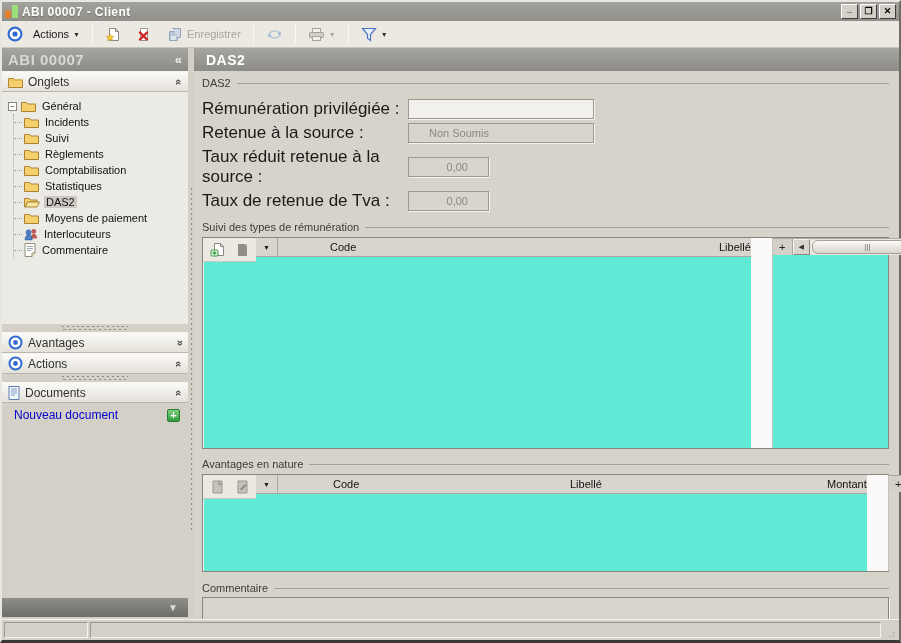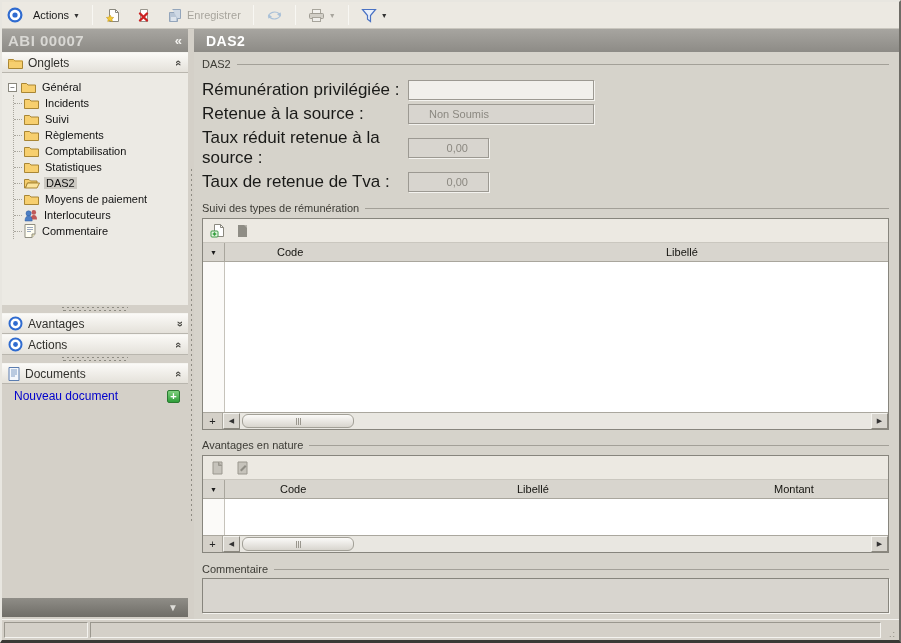--- a/index.html
+++ b/index.html
@@ -80,21 +80,21 @@
   .form-label { width:206px; font-size:17px; color:#1a1a18; flex:none; }
   .fld { height:20px; border:1px solid #9c9992; box-shadow:1px 1px 0 #f4f3ef; background:#d8d5cf; color:#8b8880; font-size:11px; padding:0 20px; }
   .fld-wide { width:186px; }
   .fld-num { width:81px; text-align:right; }
   .fld-enabled { background:#f1f0ec; color:#333; }
   .check-row { display:flex; align-items:center; gap:5px; height:18px; margin:3px 0 6px 0; }
   .cb { width:12px; height:12px; border:1px solid #9c9992; background:#d8d5cf; flex:none; }
   .cb-label { font-size:11px; color:#9a978f; }
 
   
-  .grid { border:1px solid #87857d; box-shadow:1px 1px 0 #f4f3ef inset; background:#5eead4; display:flex; flex-direction:column; flex:none; }
+  .grid { border:1px solid #87857d; box-shadow:1px 1px 0 #f4f3ef inset; background:#5eead4; display:flex; flex-direction:row; flex:none; }
   .grid-toolbar { height:24px; background:#ece9e2; border-bottom:1px solid #cac7bf; display:flex; align-items:center; gap:7px; padding:0 5px; flex:none; }
   .gt-btn { width:18px; height:18px; display:flex; align-items:center; justify-content:center; }
   .grid-header { height:19px; display:flex; background:#d8d5ce; border-bottom:1px solid #a9a69d; flex:none; font-size:11px; color:#14130f; }
   .sel-col { width:22px; flex:none; border-right:1px solid #a9a69d; display:flex; align-items:center; justify-content:center; }
   .sel-col .sel-arrow { font-size:7px; color:#1a1a1a; }
   .col { display:flex; align-items:center; }
   .grid-body { flex:1; display:flex; min-height:0; background:#fff; }
   .grid-body .sel-col { border-right:1px solid #c6c3bb; background:#fbfaf8; }
   .grid-footer { height:17px; background:#d4d0c8; border-top:1px solid #aaa79e; display:flex; align-items:stretch; flex:none; }
   .gf-plus { width:20px; flex:none; border-right:1px solid #aaa79e; background:#d4d0c8; font-size:11px; color:#222; display:flex; align-items:center; justify-content:center; }
@@ -116,20 +116,30 @@
   .resize-grip { width:14px; display:flex; align-items:flex-end; justify-content:flex-end; padding:1px; }
   .resize-grip span { color:#8b887f; font-size:9px; line-height:6px; letter-spacing:1px; }
 
   svg { display:block; }
 </style>
 </head>
 <body>
 
 <div class="window">
 
+  <div class="titlebar">
+    <span class="win-logo">
+        <span class="lg-orange"></span>
+        <span class="lg-green"></span>
+      </span>
+    <span class="title-text">ABI 00007 -  Client</span>
+    <span class="win-btn"><span class="glyph-min">_</span></span>
+    <span class="win-btn"><span>❐</span></span>
+    <span class="win-btn"><span>✕</span></span>
+  </div>
 
   <div class="toolbar">
     <span class="gt-btn">
       <svg width="16" height="16" viewBox="0 0 16 16">
           <circle cx="8" cy="8" r="6.4" fill="#fff" stroke="#2f6bd0" stroke-width="2.2"></circle>
           <circle cx="8" cy="8" r="2.6" fill="#2f6bd0"></circle>
         </svg>
     </span>
     <span class="tb-btn">
       <span>Actions</span>

